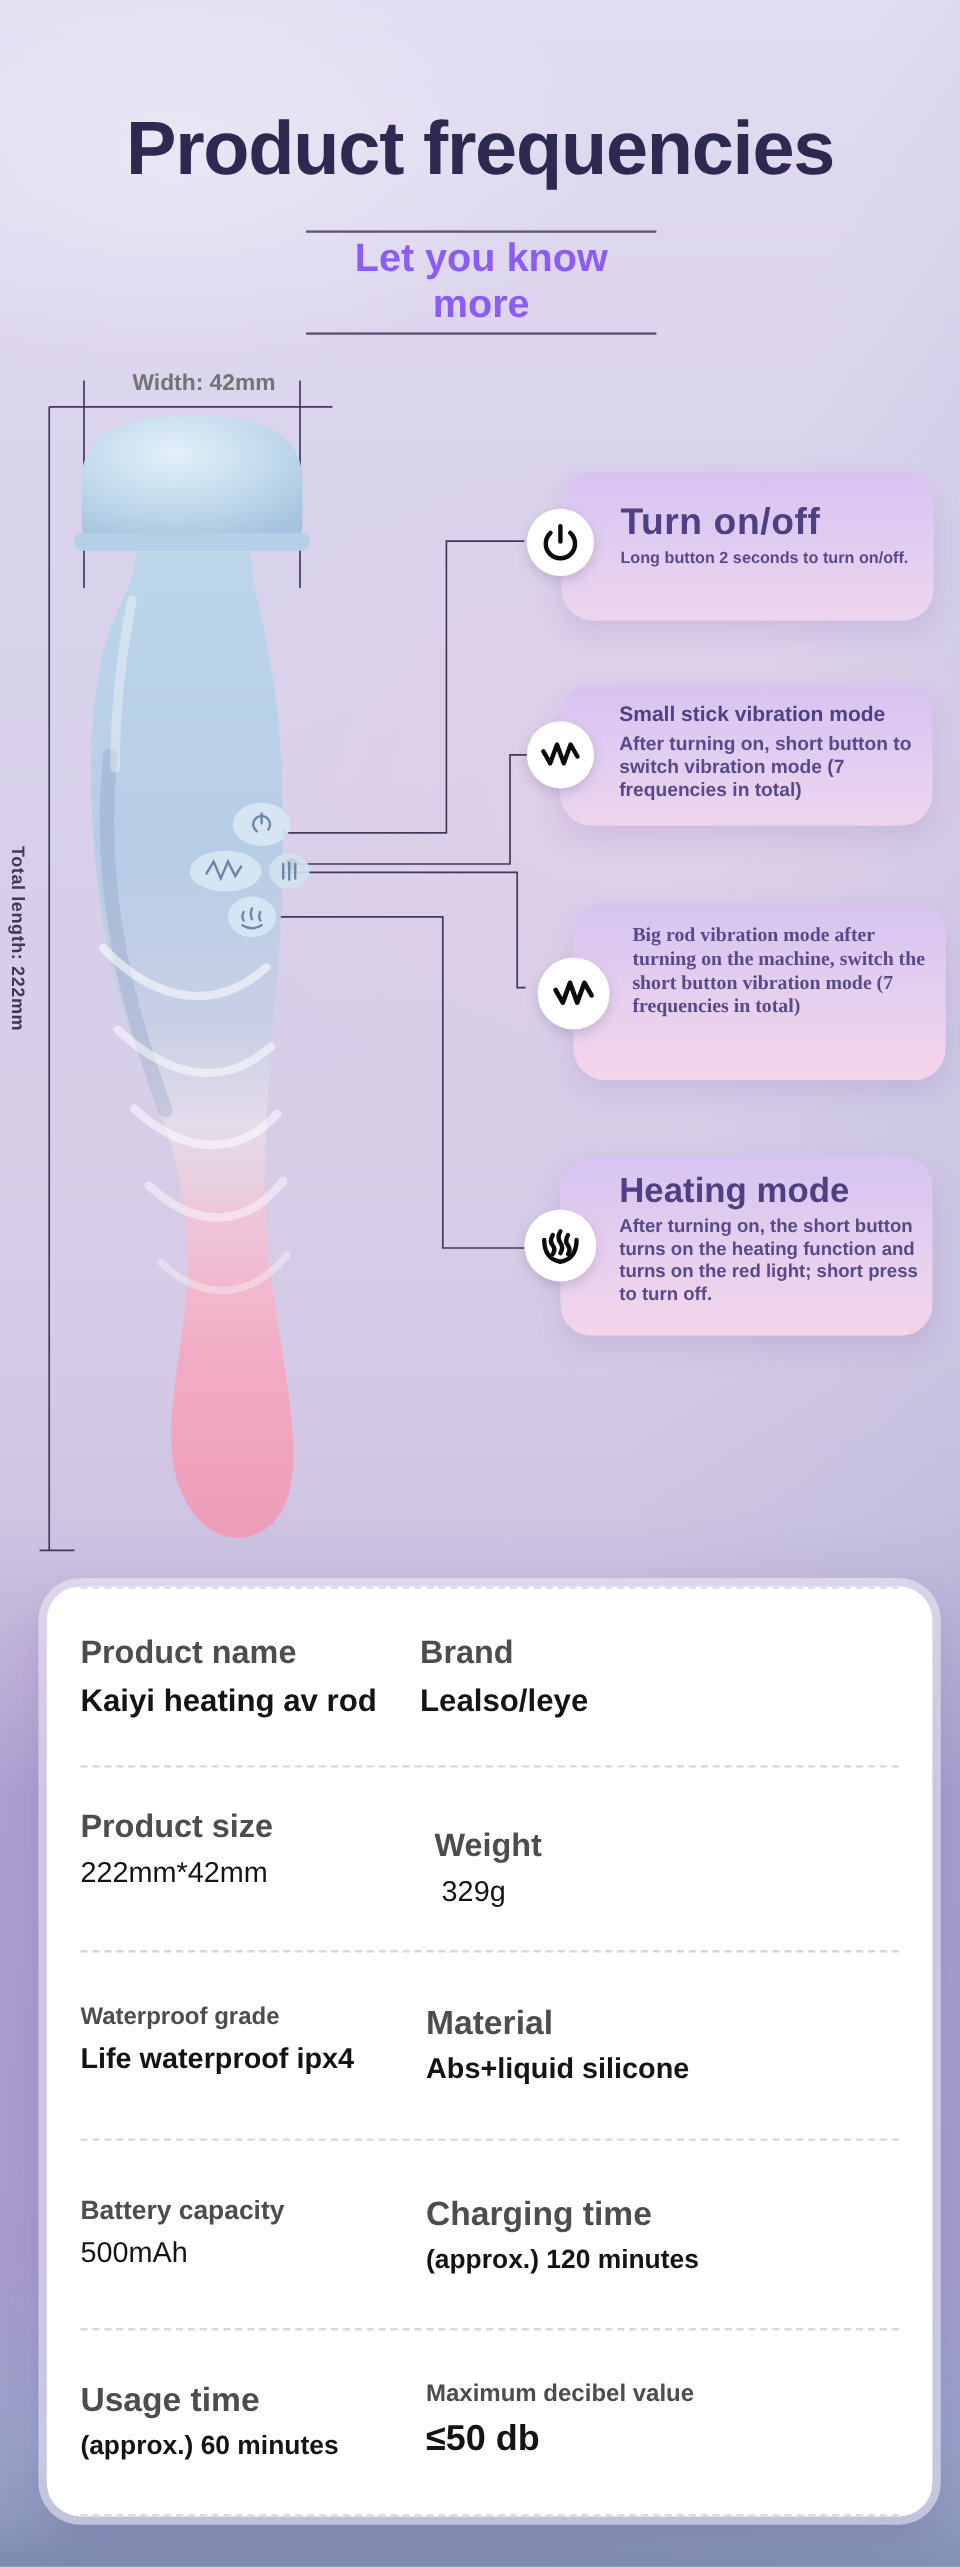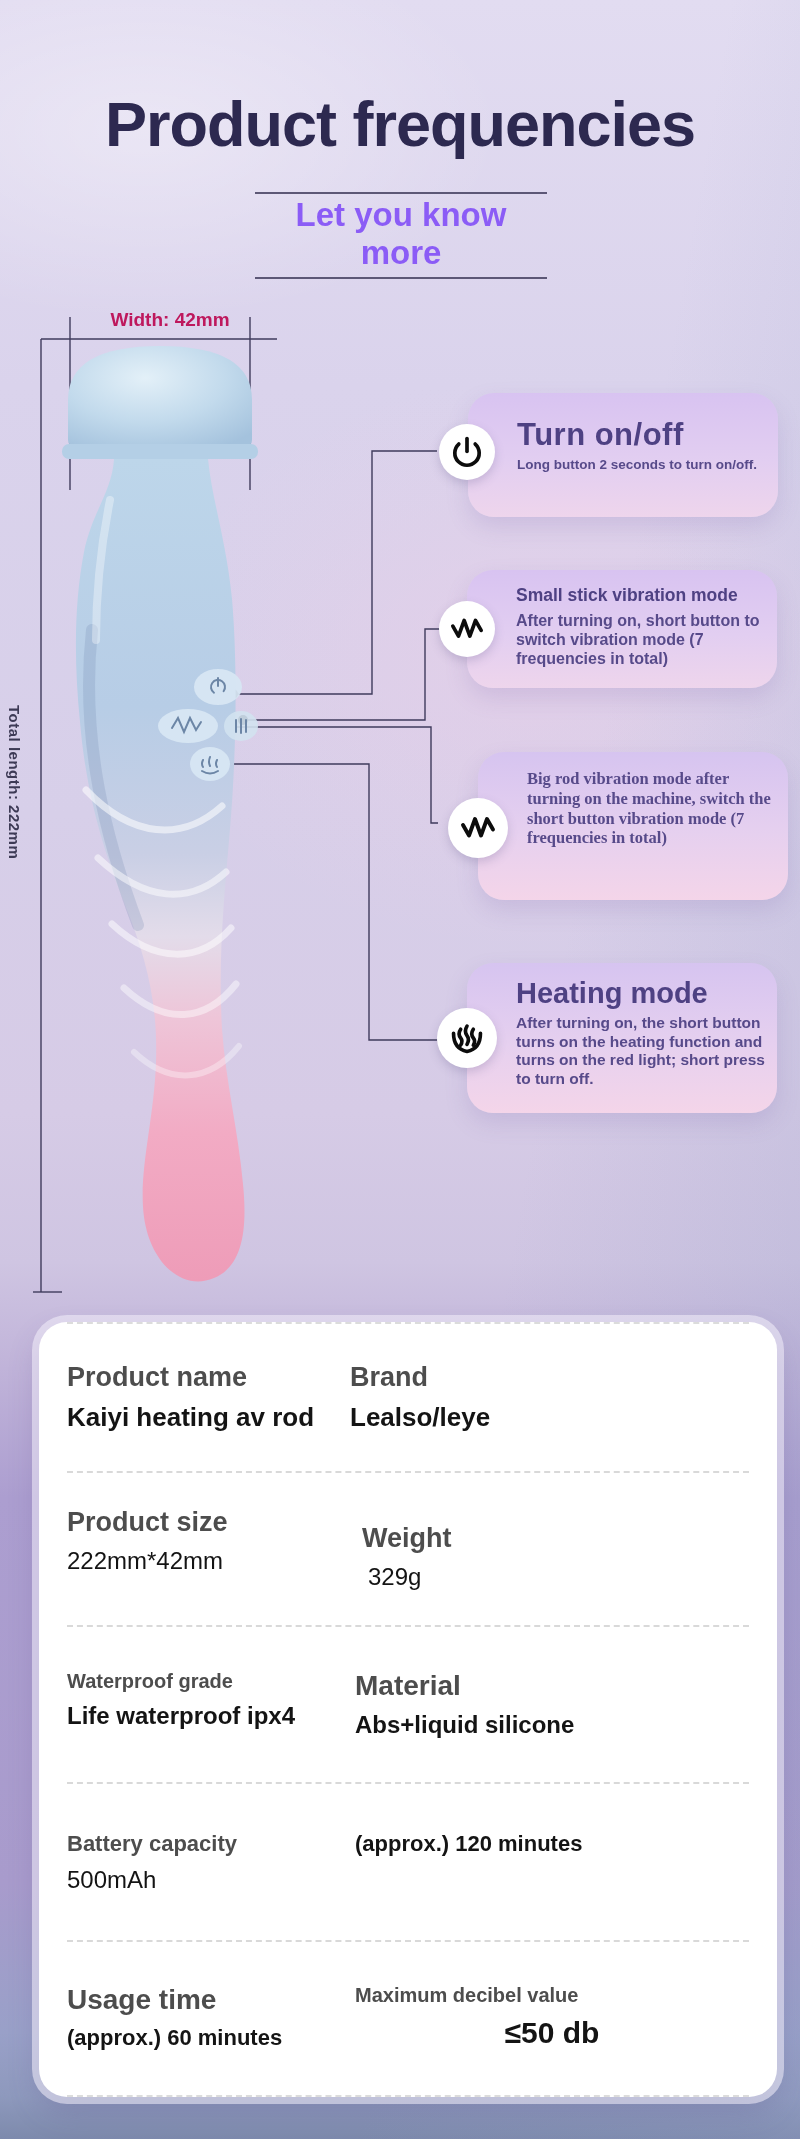--- a/index.html
+++ b/index.html
@@ -19,21 +19,21 @@
     position:absolute; top:88px; left:0; width:800px; text-align:center;
     font-size:63px; font-weight:bold; letter-spacing:-1px; color:#2d2950;
   }
   .subtitle-wrap { position:absolute; top:192px; left:255px; width:292px; text-align:center; }
   .subtitle-rule { height:0; border-top:2px solid #454160; opacity:.85; }
   .subtitle { font-size:33px; font-weight:bold; color:#8b5cf6; padding:2px 0 5px 0; }
 
   
   .width-label {
     position:absolute; top:309px; left:100px; width:140px; text-align:center;
-    font-size:19px; font-weight:bold; color:#be185d;
+    font-size:19px; font-weight:bold; color:#737373;
   }
   .length-label {
     position:absolute; top:705px; left:6px; height:190px;
     writing-mode:vertical-rl; font-size:15px; font-weight:600; color:#3d3a55;
     letter-spacing:.5px;
   }
 
   
   svg.lines { position:absolute; top:0; left:0; pointer-events:none; }
 
@@ -96,21 +96,21 @@
   .r5 { height:151px; grid-template-columns:288px 1fr; }
   .cell .lbl { color:#4d4d4d; font-weight:bold; }
   .cell .val { color:#141414; }
   .lbl-lg { font-size:27px; }
   .lbl-md { font-size:22px; }
   .lbl-sm { font-size:20px; }
   .val-b26 { font-size:26px; font-weight:bold; }
   .val-n24 { font-size:24px; font-weight:normal; }
   .val-b24 { font-size:24px; font-weight:bold; }
   .val-b22 { font-size:22px; font-weight:bold; }
-  .val-b30 { font-size:30px; font-weight:bold;text-align:center; }
+  .val-b30 { font-size:30px; font-weight:bold; }
   .cell .lbl { margin-bottom:9px; }
 </style>
 </head>
 <body>
 
 <h1 class="page-title">Product frequencies</h1>
 <div class="subtitle-wrap">
   <div class="subtitle-rule"></div>
   <div class="subtitle">Let you know more</div>
   <div class="subtitle-rule"></div>
@@ -291,20 +291,21 @@
         <div class="val val-b24">Abs+liquid silicone</div>
       </div>
     </div>
 
     <div class="spec-row r4">
       <div class="cell">
         <div class="lbl lbl-md">Battery capacity</div>
         <div class="val val-n24">500mAh</div>
       </div>
       <div class="cell">
+        <div class="lbl lbl-lg" style="font-size:28px;">Charging time</div>
         <div class="val val-b22">(approx.) 120 minutes</div>
       </div>
     </div>
 
     <div class="spec-row r5">
       <div class="cell">
         <div class="lbl lbl-lg" style="font-size:28px;">Usage time</div>
         <div class="val val-b22">(approx.) 60 minutes</div>
       </div>
       <div class="cell">

